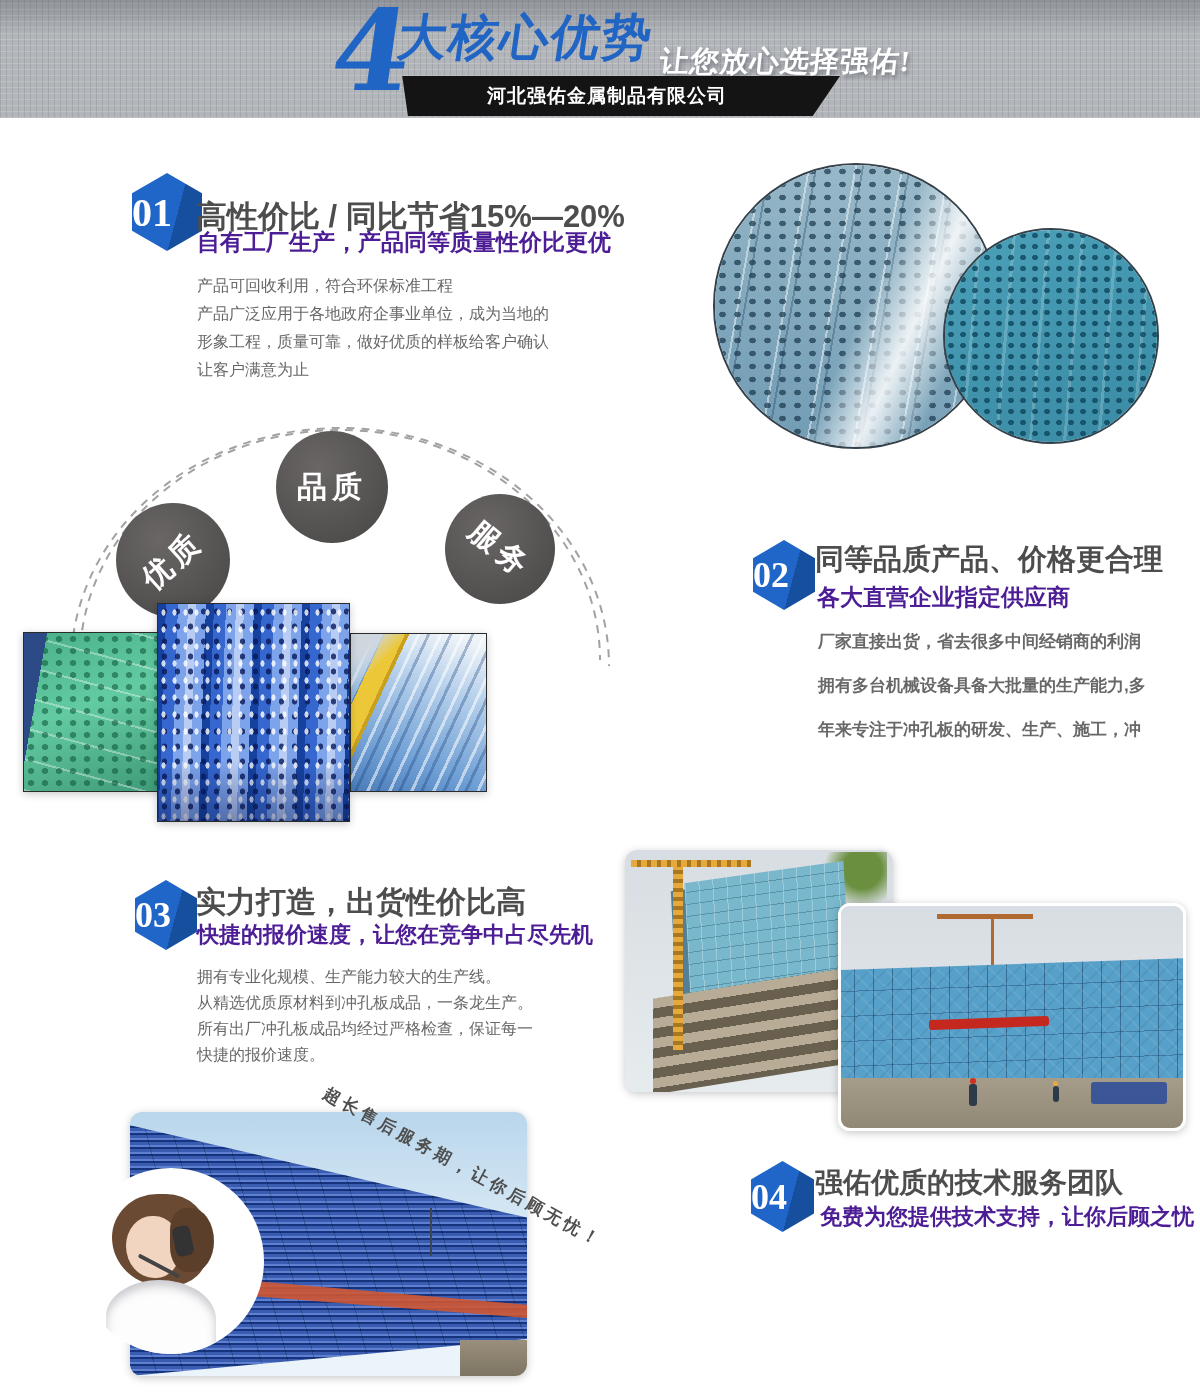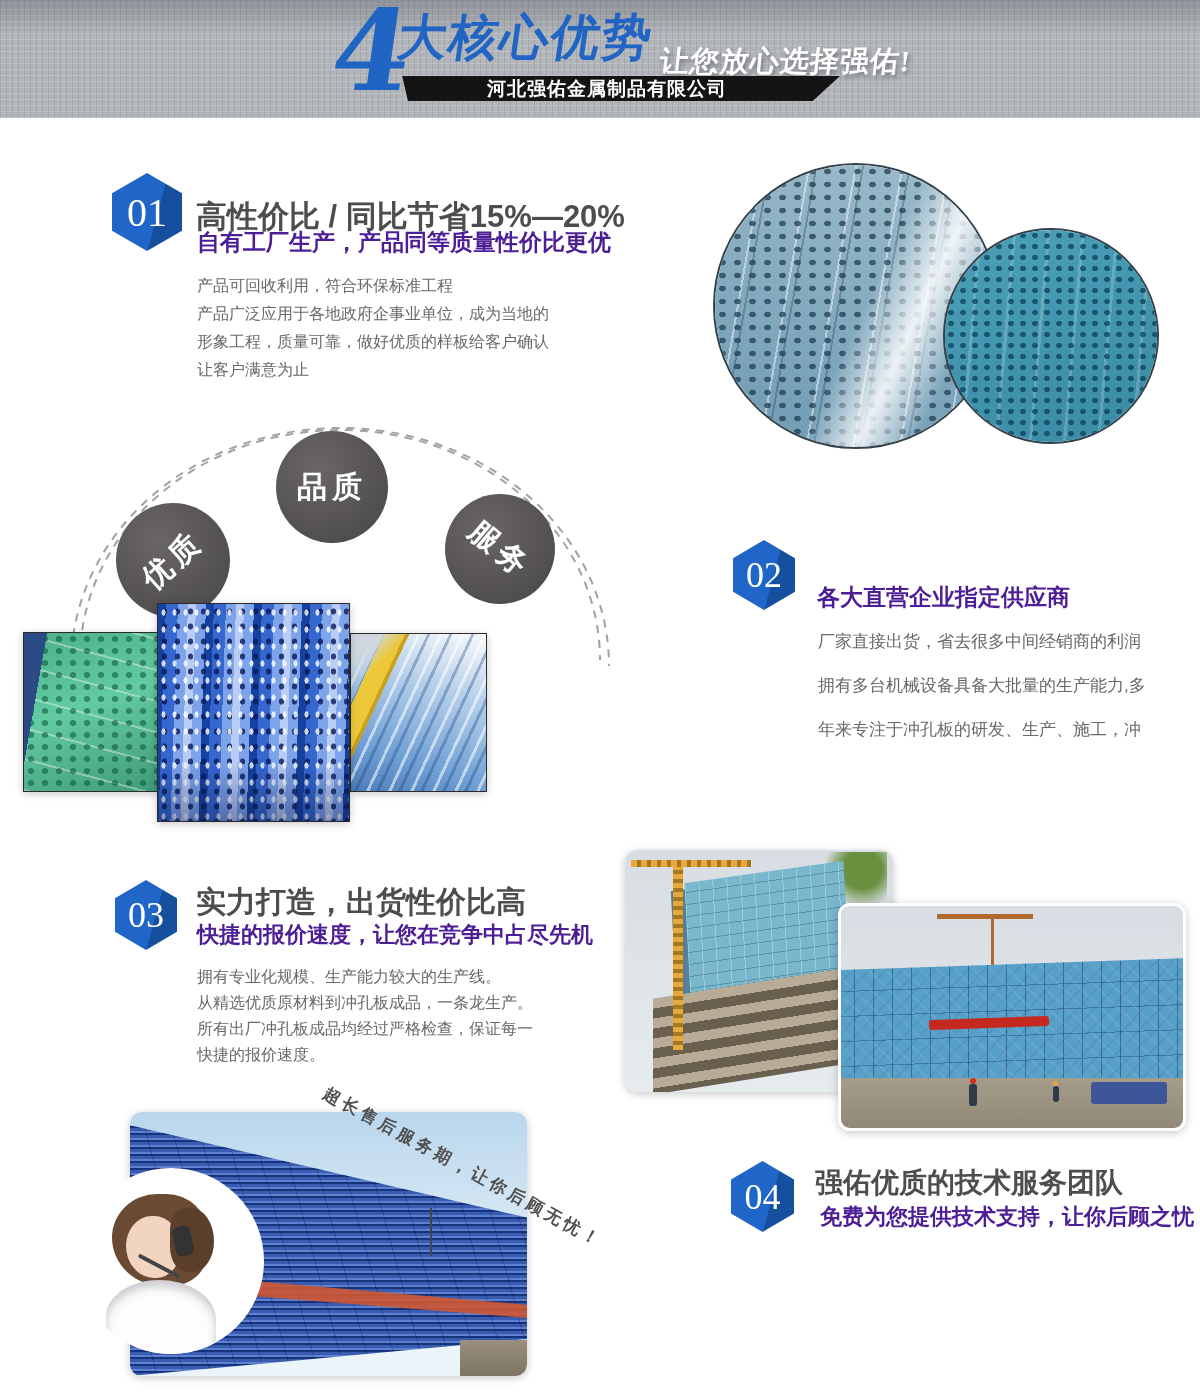--- a/index.html
+++ b/index.html
@@ -14,31 +14,31 @@
       repeating-linear-gradient(0deg, rgba(255,255,255,.17) 0 1px, transparent 1px 6px),
       repeating-linear-gradient(90deg, rgba(88,92,98,.17) 0 1px, transparent 1px 6px);}
   .big4{left:333px;top:-2px;font-size:112px;line-height:105px;font-weight:bold;
         font-family:"DejaVu Serif","Liberation Serif",serif;color:#2064c4;transform:skewX(-8deg);}
   .hdr-title{left:398px;top:12px;font-size:49px;line-height:52px;font-weight:bold;
         font-family:"Liberation Serif","DejaVu Serif",serif;color:#2064c4;transform:skewX(-8deg);
         letter-spacing:2px;}
   .hdr-tag{left:660px;top:42px;font-size:29px;font-weight:bold;color:#ffffff;
         font-family:"Liberation Serif","DejaVu Serif",serif;letter-spacing:1px;
         text-shadow:2px 3px 4px rgba(40,45,55,.45);transform:skewX(-6deg);}
-  .company-bar{left:400px;top:76px;width:440px;height:25px;background:#141414;
+  .company-bar{left:400px;top:76px;width:440px;height:40px;background:#141414;
         clip-path:polygon(0.5% 0,100% 0,93.8% 100%,1.8% 100%);
         display:flex;align-items:center;justify-content:center;}
   .company-bar span{color:#fff;font-size:19px;font-weight:bold;letter-spacing:1px;
         padding-right:26px;}
 
   
-  .hex{display:flex;align-items:center;justify-content:center;color:#fff;
-       font-family:"Liberation Serif","DejaVu Serif",serif;font-weight:normal;
+  .hex{display:flex;align-items:center;color:#fff;
+       font-family:"Liberation Serif","DejaVu Serif",serif;font-weight:bold;
        background:linear-gradient(105deg,#2066c8 62%,#164f9e 62%);
-       clip-path:polygon(50% 0,100% 26%,100% 74%,50% 100%,0 74%,0 26%);}
+       clip-path:polygon(50% 0,100% 26%,100% 74%,50% 100%,0 74%,0 26%);margin-left:20px;}
   .sec-title{font-weight:bold;color:#4d4d4d;white-space:nowrap;}
   .sans-t{font-family:"Liberation Sans","DejaVu Sans",sans-serif;}
   .serif-t{font-family:"Liberation Serif","DejaVu Serif",serif;}
   .sec-sub{font-family:"Liberation Serif","DejaVu Serif",serif;font-weight:bold;
            color:#4c1d95;white-space:nowrap;}
   .body-line{color:#686868;white-space:nowrap;}
 
   
   .vcircle{border-radius:50%;
      background:radial-gradient(circle at 38% 32%, #6a6666, #504d4d 75%);
@@ -174,22 +174,23 @@
   <div class="abs photo bordered" style="left:350px;top:633px;width:135px;height:157px;z-index:3;">
     <div class="corr-bg"></div>
   </div>
   <div class="abs photo bordered" style="left:157px;top:603px;width:191px;height:217px;z-index:4;">
     <div class="bluewave-bg"></div>
   </div>
 
   <div class="abs hex" style="left:733px;top:540px;width:62px;height:70px;font-size:36px;">
     <span>02</span>
   </div>
+  <div class="abs sec-title serif-t" style="left:815px;top:540px;font-size:29px;">同等品质产品、价格更合理</div>
   <div class="abs sec-sub" style="left:817px;top:582px;font-size:23px;">各大直营企业指定供应商</div>
-  <div class="abs" style="left:818px;top:620px;font-size:17px;line-height:44px;">
+  <div class="abs" style="left:818px;top:620px;font-size:17px;line-height:44px;font-weight:bold;">
     <div class="body-line">厂家直接出货，省去很多中间经销商的利润</div>
     <div class="body-line">拥有多台机械设备具备大批量的生产能力,多</div>
     <div class="body-line">年来专注于冲孔板的研发、生产、施工，冲</div>
   </div>
 
   <div class="abs hex" style="left:115px;top:880px;width:62px;height:70px;font-size:36px;">
     <span>03</span>
   </div>
   <div class="abs sec-title serif-t" style="left:196px;top:882px;font-size:30px;">实力打造，出货性价比高</div>
   <div class="abs sec-sub" style="left:197px;top:920px;font-size:22px;">快捷的报价速度，让您在竞争中占尽先机</div>

